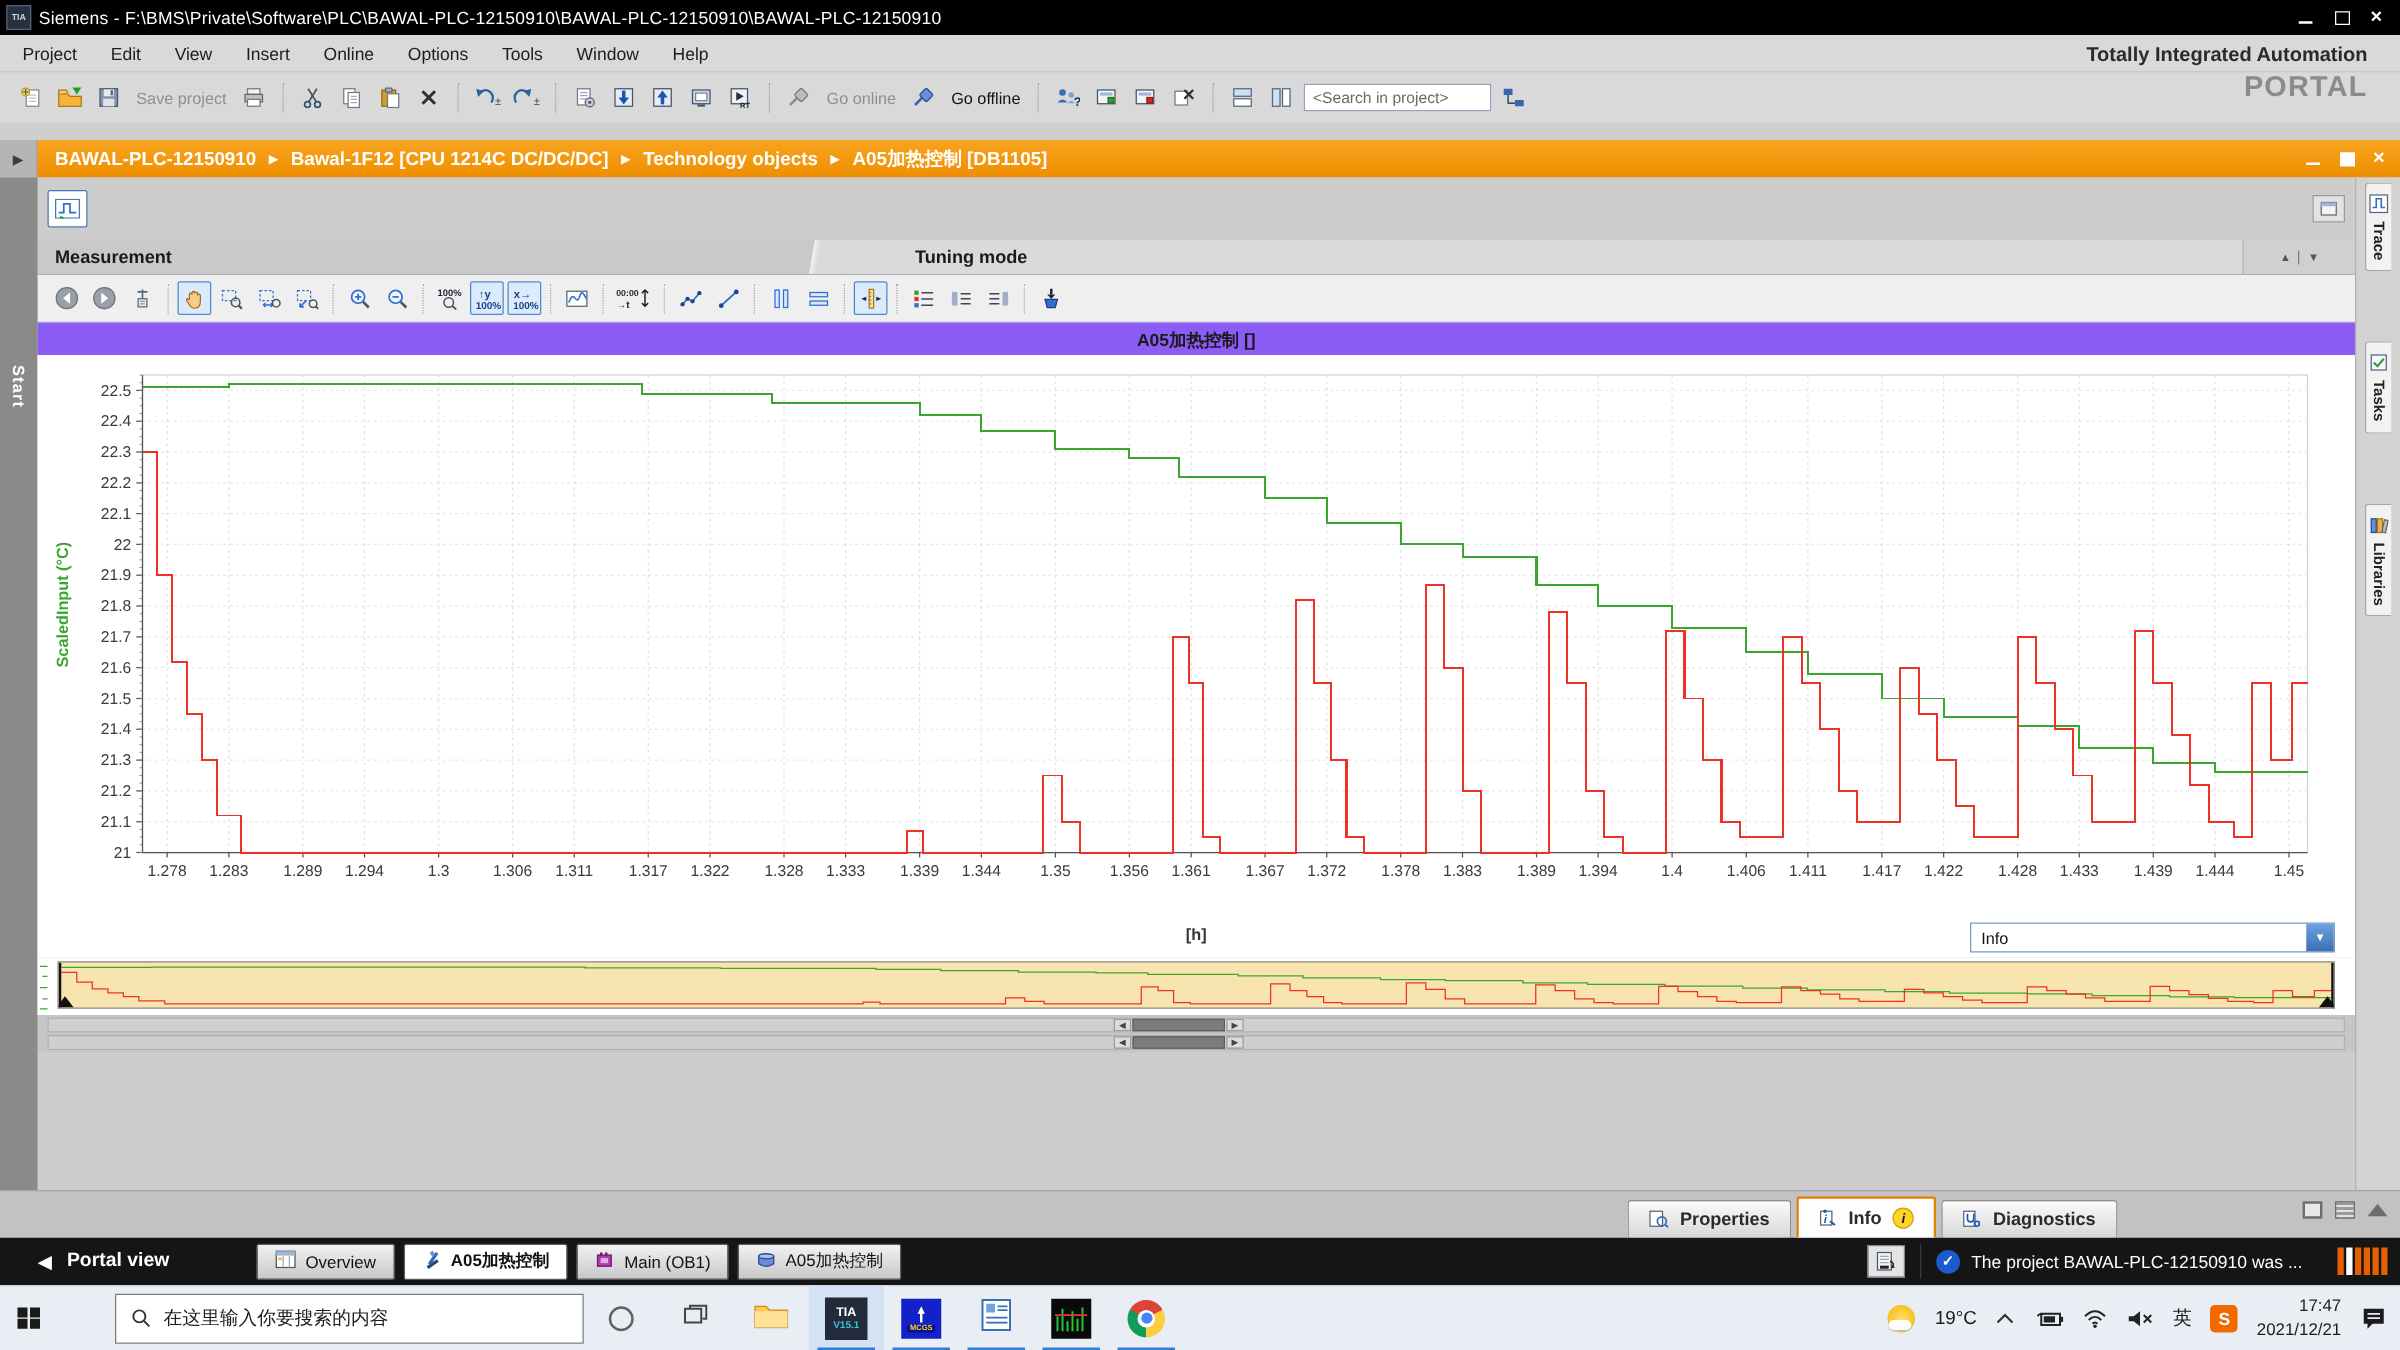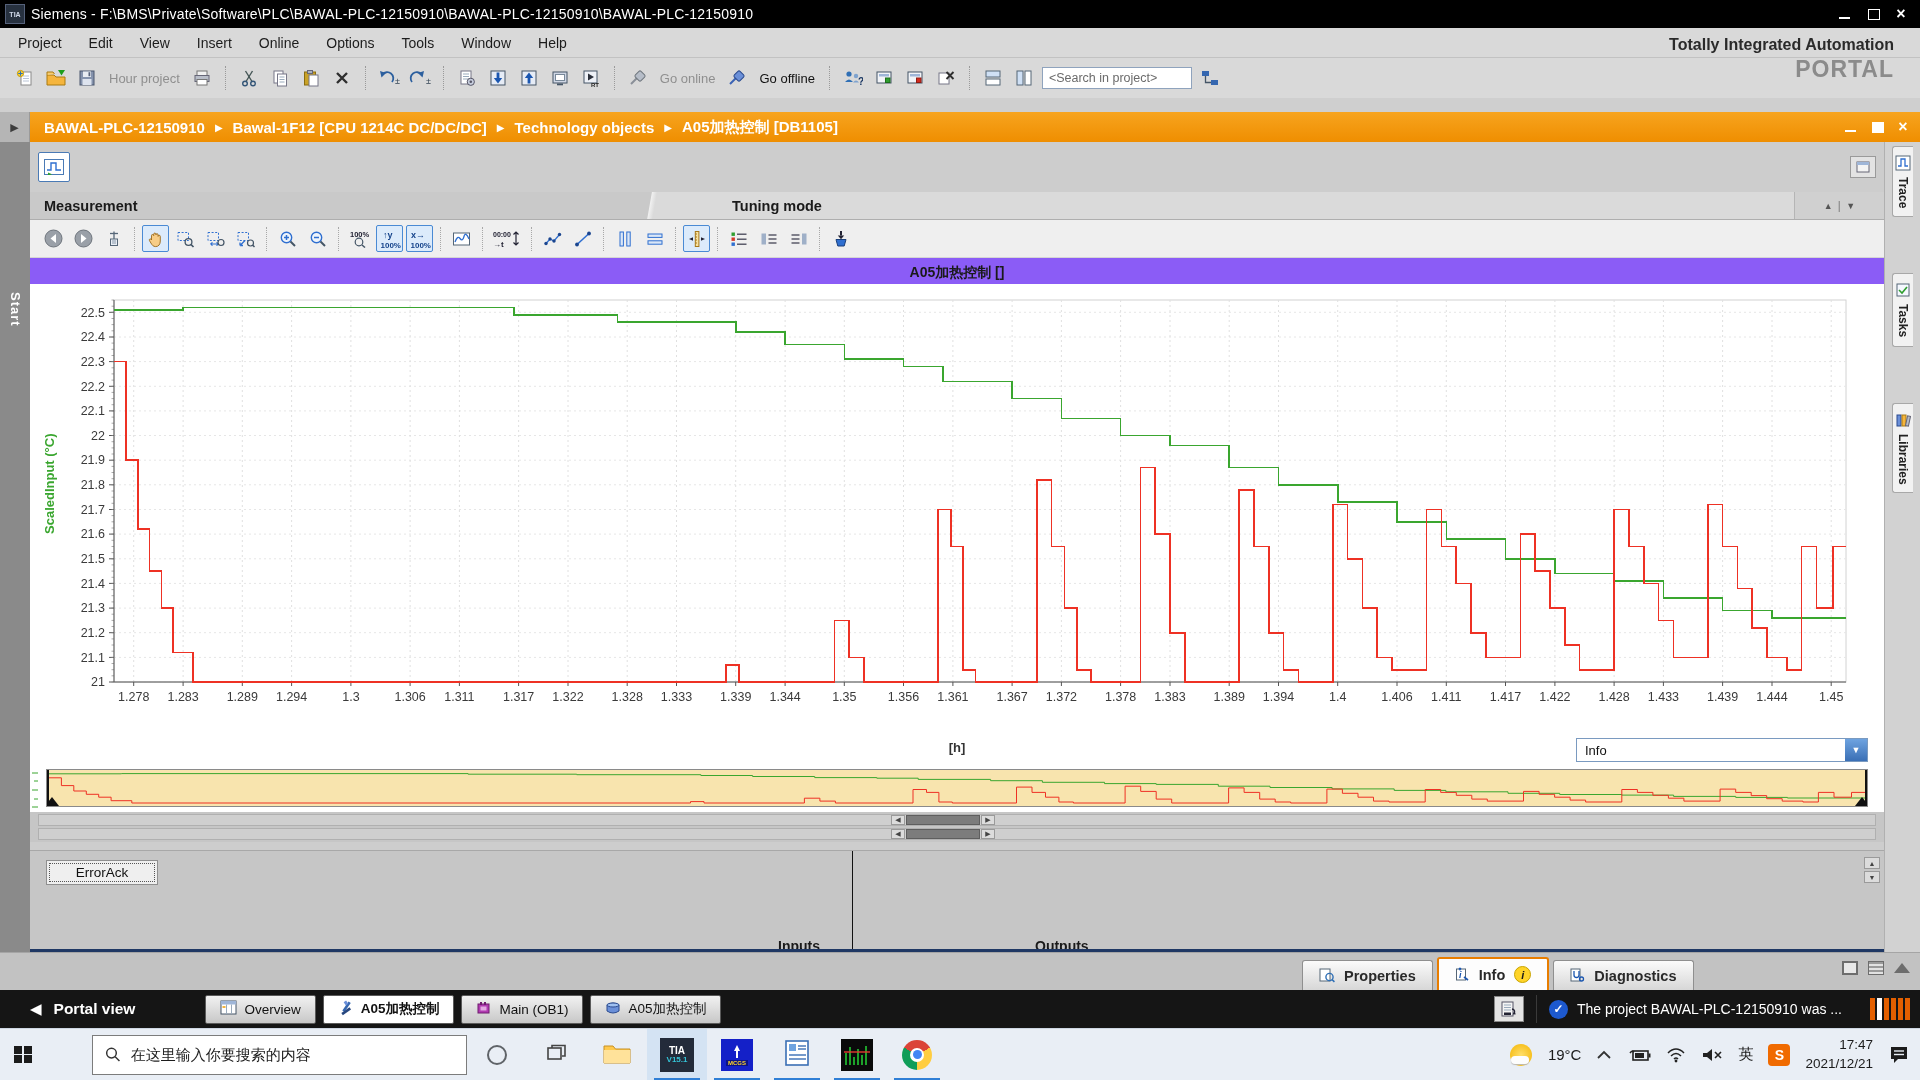--- a/index.html
+++ b/index.html
@@ -201,21 +201,21 @@
         </svg>
       </span>
       <span class="tbi">
         <svg width="18" height="18" viewBox="0 0 18 18">
           <rect x="2" y="2" width="14" height="14" fill="#8593ad" stroke="#4a576e"></rect>
           <rect x="5" y="2.5" width="8" height="5.5" fill="#e8ecf2"></rect>
           <rect x="10.5" y="3.2" width="1.8" height="4" fill="#55617a"></rect>
           <rect x="4.5" y="10" width="9" height="6" fill="#dde3ee"></rect>
         </svg>
       </span>
-      <span class="tb-label dim">Hour project</span>
+      <span class="tb-label dim">Save project</span>
       <span class="tbi">
         <svg width="18" height="18" viewBox="0 0 18 18">
           <rect x="4" y="2" width="10" height="4.5" fill="#f2f2f2" stroke="#777"></rect>
           <rect x="2" y="6.5" width="14" height="6" fill="#b9bec9" stroke="#667"></rect>
           <rect x="4" y="10.5" width="10" height="5.5" fill="#fff" stroke="#777"></rect>
         </svg>
       </span>
       <span class="tb-sep"></span>
       <span class="tbi">
         <svg width="18" height="18" viewBox="0 0 18 18">
@@ -884,30 +884,20 @@
         </div>
         <div class="sbar">
           <span class="sb-grp">
             <span class="sb-btn">◀</span>
             <span class="sb-thumb"></span>
             <span class="sb-btn">▶</span>
           </span>
         </div>
       </div>
 
-      <div class="r-pane">
-        <div class="erroack">ErrorAck</div>
-        <div class="pane-divider"></div>
-        <div class="clip-label" style="left:748px">Inputs</div>
-        <div class="clip-label" style="left:1005px">Outputs</div>
-        <div class="pane-scroll">
-          <span class="sb-btn">▲</span>
-          <span class="sb-btn">▼</span>
-        </div>
-      </div>
     </div>
 
     <div class="rightstrip" id="rightstrip">
         <div class="vtab">
           <span>
             <svg width="16" height="16" viewBox="0 0 16 16">
               <rect x="1" y="1" width="14" height="14" fill="#fff" stroke="#567"></rect>
               <polyline points="3,11 6,11 6,4 10,4 10,11 13,11" fill="none" stroke="#2f6fd0" stroke-width="1.3"></polyline>
             </svg>
           </span>

